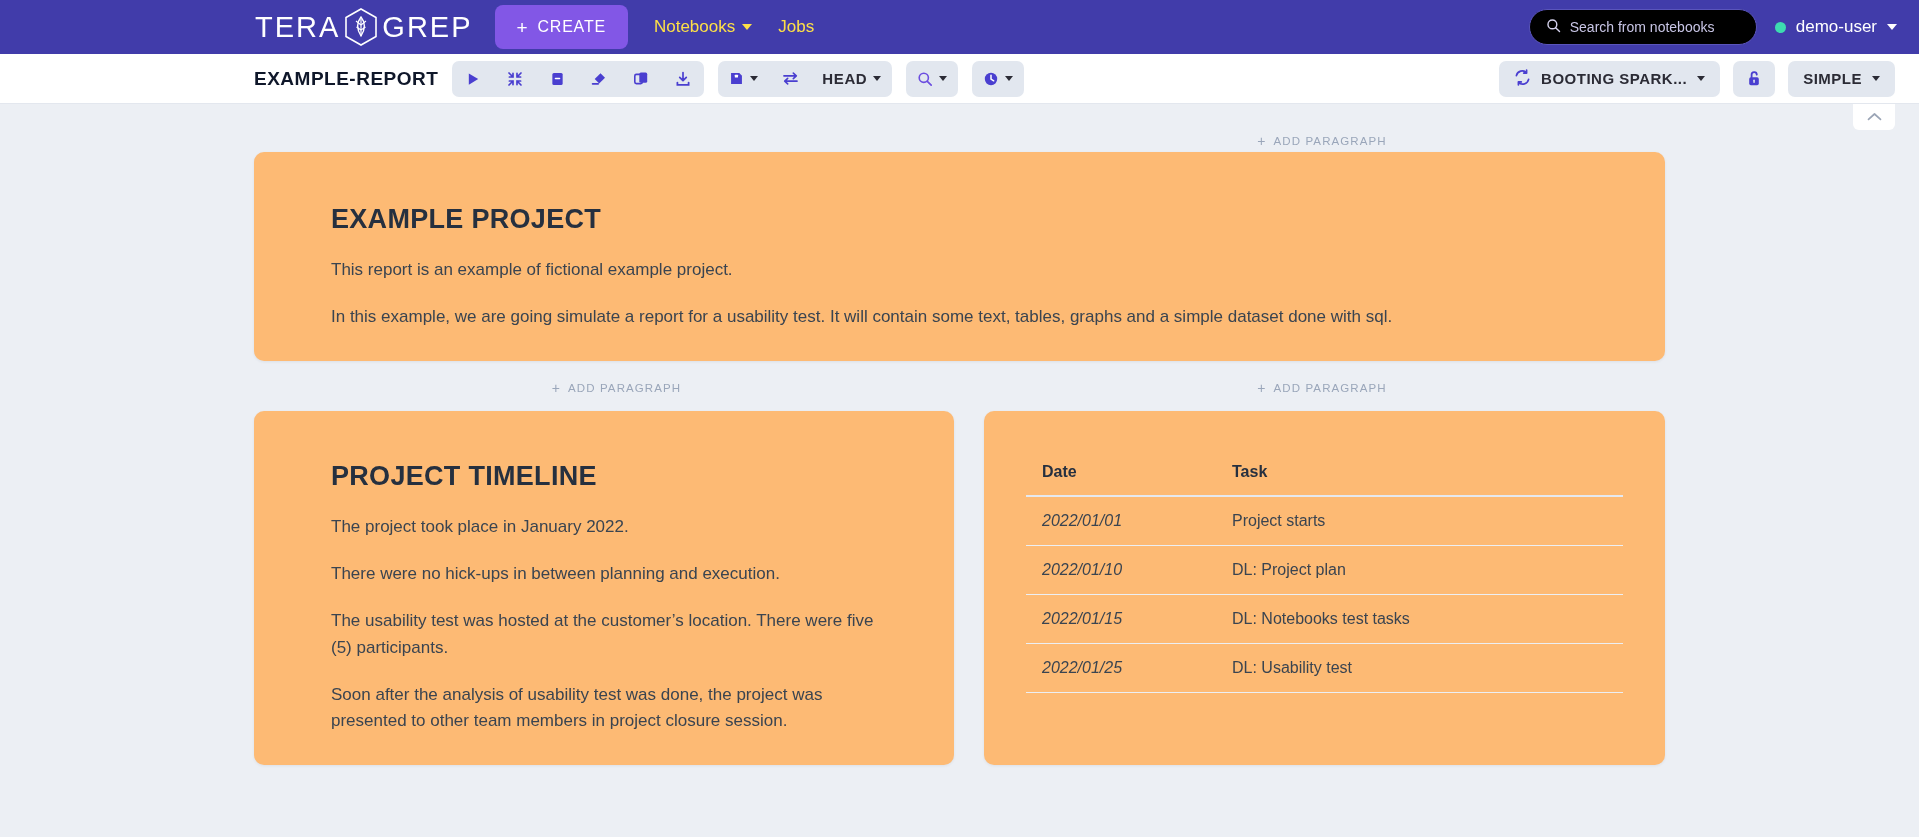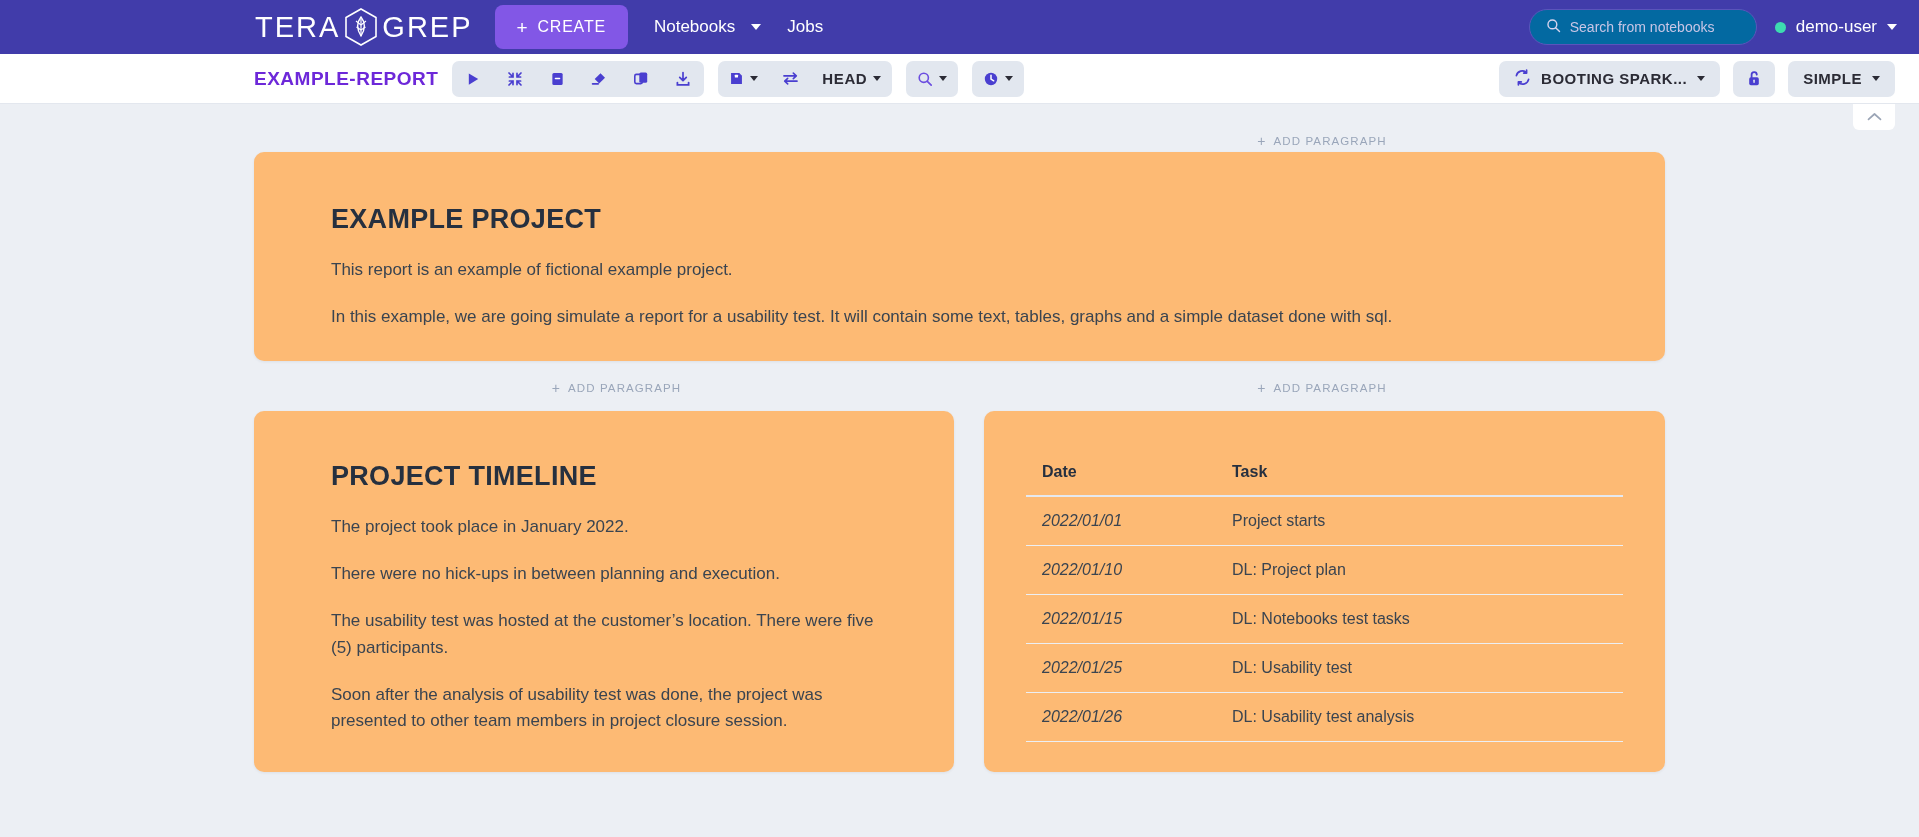--- a/index.html
+++ b/index.html
@@ -52,44 +52,44 @@
     font-weight: 400;
     letter-spacing: 0.8px;
     display: flex;
     align-items: center;
     gap: 9px;
     cursor: pointer;
     font-family: "Liberation Sans", sans-serif;
   }
   .create-plus { font-size: 19px; line-height: 1; }
   .nav-link {
-    color: #ffffff;
+    color: #fde047;
     font-size: 17px;
     margin-left: 26px;
     display: flex;
     align-items: center;
-    gap: 16px;
+    gap: 7px;
     cursor: pointer;
     text-decoration: none;
   }
   .caret-down {
     width: 0; height: 0;
     border-left: 5px solid transparent;
     border-right: 5px solid transparent;
     border-top: 6px solid currentColor;
     display: inline-block;
   }
   .nav-right {
     margin-left: auto;
     display: flex;
     align-items: center;
     gap: 18px;
   }
   .search-box {
-    background: #0369a1;
+    background: #000000;
     border: 1px solid #5a55bb;
     border-radius: 22px;
     height: 36px;
     width: 228px;
     display: flex;
     align-items: center;
     gap: 9px;
     padding: 0 16px;
     cursor: text;
   }
@@ -124,21 +124,21 @@
     background: #ffffff;
     display: flex;
     align-items: center;
     padding: 0 24px 0 0;
     border-bottom: 1px solid #e3e7ee;
   }
   .nb-title {
     margin-left: 254px;
     font-size: 19px;
     font-weight: bold;
-    color: #6d28d9;
+    color: #0f172a;
     letter-spacing: 0.5px;
     white-space: nowrap;
   }
   .btn-group {
     display: flex;
     align-items: center;
     background: #e2e7ef;
     border-radius: 7px;
     height: 36px;
     margin-left: 14px;
@@ -522,22 +522,18 @@
             <td>DL: Project plan</td>
           </tr>
           <tr>
             <td class="c-date">2022/01/15</td>
             <td>DL: Notebooks test tasks</td>
           </tr>
           <tr>
             <td class="c-date">2022/01/25</td>
             <td>DL: Usability test</td>
           </tr>
-          <tr>
-            <td class="c-date">2022/01/26</td>
-            <td>DL: Usability test analysis</td>
-          </tr>
         </tbody>
       </table>
     </div>
 
   </div>
 </div>
 
 </body></html>

